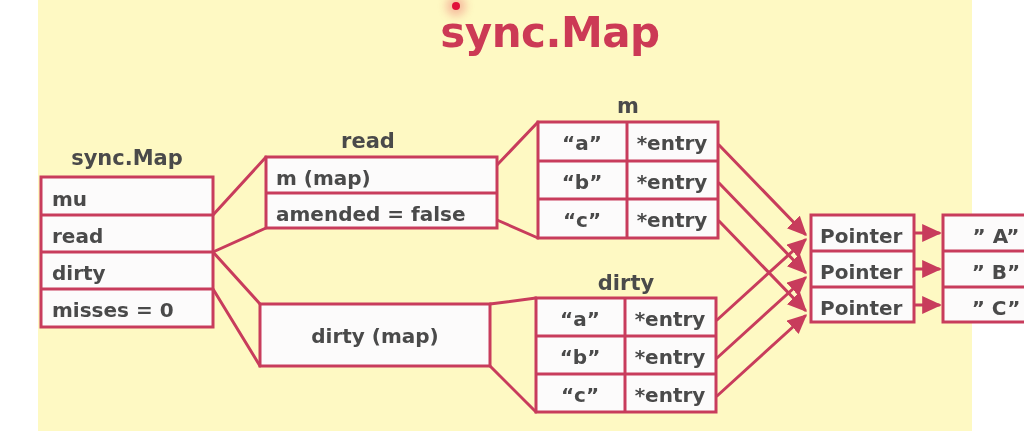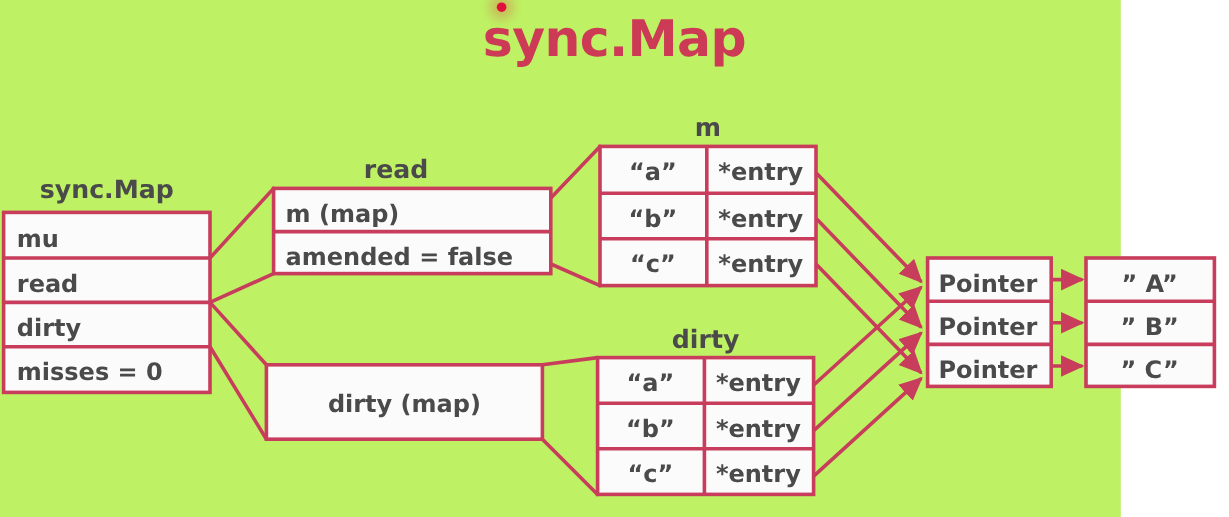--- a/index.html
+++ b/index.html
@@ -10,21 +10,22 @@
   body {
     width: 1024px;
     height: 431px;
     overflow: hidden;
     font-family: "DejaVu Sans", "Liberation Sans", sans-serif;
   }
   #stage {
     position: relative;
     width: 934px;
     height: 431px;
-    background: #bef264;
+    background: #fef9c3;
+    margin-left: 38px;
   }
   svg#diagram {
     position: absolute;
     left: 0;
     top: 0;
     width: 1024px;
     height: 431px;
   }
   .box-line {
     fill: #fcfbfb;

